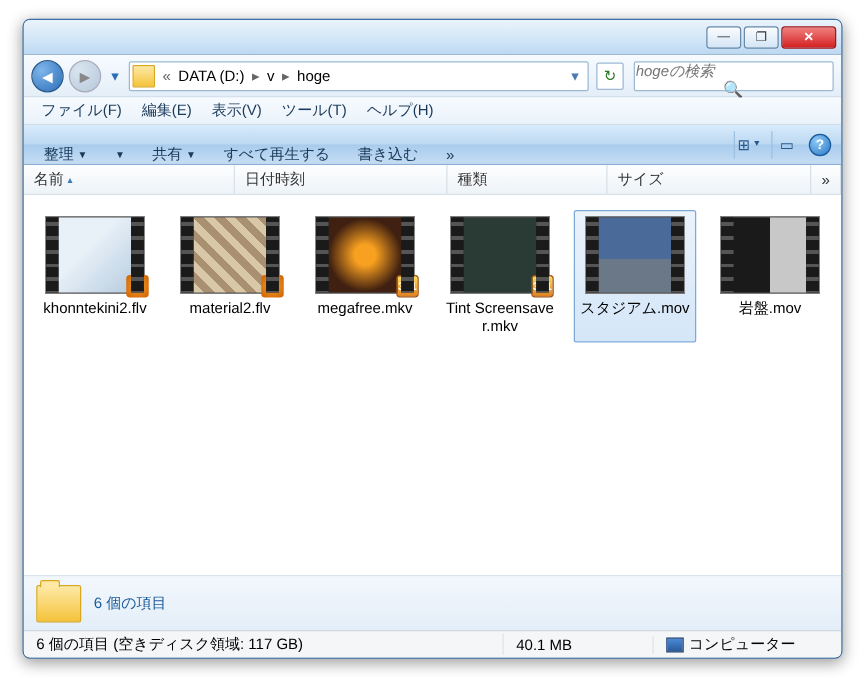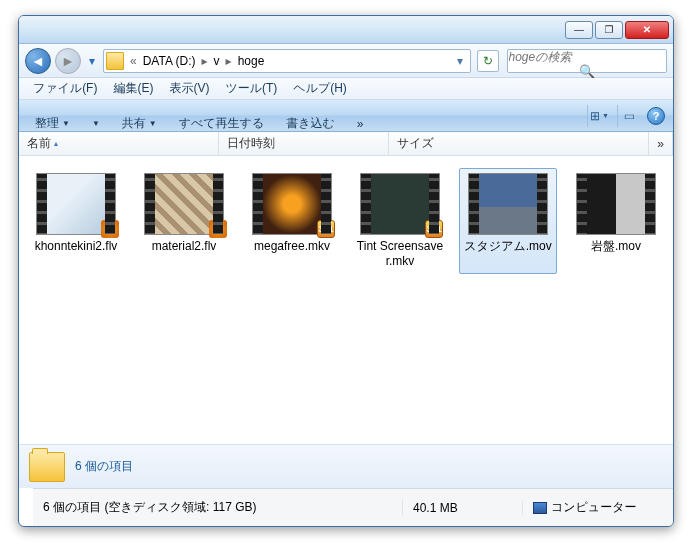--- a/index.html
+++ b/index.html
@@ -46,21 +46,21 @@
 .t5 .inner{ background:linear-gradient(to bottom,#4a6a9a 55%,#6a7888 55%);}
 .t6 .inner{ background:linear-gradient(to right,#1a1a1a 50%,#c8c8c8 50%);}
 .overlay { position:absolute; right:-4px; bottom:-4px; width:18px; height:18px; border-radius:3px; display:flex; align-items:center; justify-content:center; font-size:9px; font-weight:bold; color:#fff; }
 .ov-wmp { background:radial-gradient(circle,#f0a030,#d06000); }
 .ov-mpc { background:linear-gradient(to bottom,#f8e060,#e08020); border:1px solid #a05010;}
 .fname { font-size:12px; color:#000; line-height:1.25; word-break:break-all; }
 .details { height:44px; border-top:1px solid #d8e4f0; display:flex; align-items:center; padding:4px 10px; gap:10px; background:linear-gradient(to bottom,#f2f7fc,#e4eef8);}
 .details .big-folder { width:36px; height:30px; background:linear-gradient(to bottom,#fde9a5,#f5c33b); border:1px solid #d8a820; border-radius:2px; position:relative;}
 .details .big-folder::before{content:"";position:absolute;top:-5px;left:2px;width:14px;height:5px;background:#fde9a5;border:1px solid #d8a820;border-bottom:none;border-radius:2px 2px 0 0;}
 .details .txt { color:#1a5a9a; }
-.statusbar { height:38px; border-top:1px solid #d0d8e0; display:flex; align-items:center; background:#f4f6f8; font-size:11px;margin-left:14px;}
+.statusbar { height:22px; border-top:1px solid #d0d8e0; display:flex; align-items:center; background:#f4f6f8; font-size:11px;}
 .statusbar .cell { padding:0 10px; border-right:1px solid #e0e4e8;}
 .statusbar .cell.wide{ flex:1;}
 .statusbar .comp-icon { display:inline-block; width:14px; height:12px; background:linear-gradient(to bottom,#4a8ad8,#2a5a9a); border:1px solid #1a3a6a; vertical-align:middle; margin-right:4px;}
 </style>
 </head>
 <body>
 
 <div class="window">
 
   <div class="titlebar">
@@ -117,25 +117,26 @@
     <div class="spacer"></div>
     <div class="iconbtn">
         <span>⊞</span>
         <span class="dd" style="font-size:7px;margin-left:2px;">▼</span>
       </div>
     <div class="iconbtn">▭</div>
     <div class="help-icon">?</div>
   </div>
 
   <div class="columns">
-    <div class="col" style="width:200px">
+    <div class="col" style="width:169px">
         <span>名前</span>
         <span class="sort">▴</span>
       </div>
     <div class="col" style="width:170px">日付時刻</div>
+    <div class="col" style="width:128px">種類</div>
     <div class="col" style="flex:1">サイズ</div>
     <div class="col" style="width:24px;justify-content:center">»</div>
   </div>
 
   <div class="filearea" id="filearea">
       <div class="fileitem">
         <div class="thumb t1">
           <div class="inner"></div>
           <div class="overlay ov-wmp"></div>
         </div>

